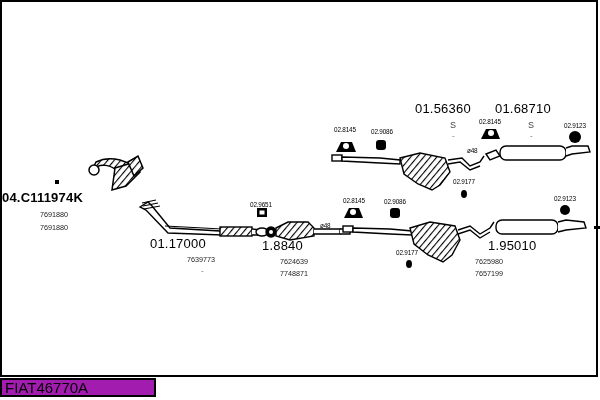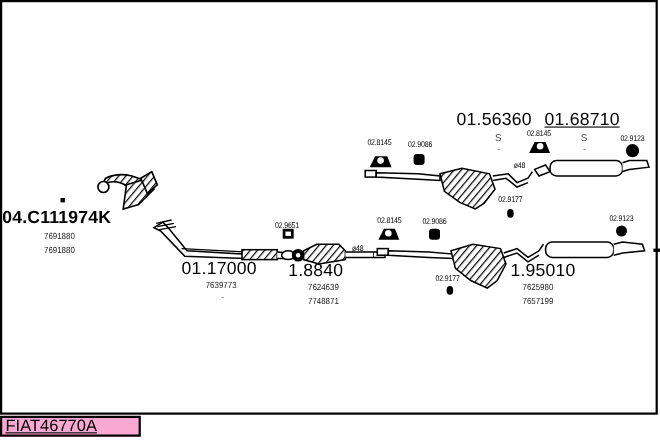--- a/index.html
+++ b/index.html
@@ -1,24 +1,24 @@
 <!DOCTYPE html>
 <html><head>
   <meta charset="utf-8">
   <style>
     html, body { margin: 0; padding: 0; background: #ffffff; }
     body { width: 600px; height: 400px; position: relative; overflow: hidden;
            font-family: "Liberation Sans", sans-serif; color: #000; }
     .frame { position: absolute; left: 0; top: 0; width: 598px; height: 377px;
              border: 2px solid #000; border-right-width: 2px; box-sizing: border-box; background: #fff; }
-    .title-box { position: absolute; left: 0; top: 378px; width: 128px; height: 19px;
-                 border: 2px solid #000; box-sizing: border-box; background: #f9a8d4;
-                 font-size: 15px; line-height: 16px; padding-left: 3px; text-decoration: underline; }
+    .title-box { position: absolute; left: 0; top: 378px; width: 156px; height: 19px;
+                 border: 2px solid #000; box-sizing: border-box; background: #a21caf;
+                 font-size: 15px; line-height: 16px; padding-left: 3px; }
     .lbl { position: absolute; white-space: nowrap; }
-    .big { font-size: 16px; letter-spacing: 0.2px; }
+    .big { font-size: 13px; letter-spacing: 0.2px; }
     .oem { font-size: 8px; color: #222; transform: scaleX(0.9); transform-origin: left; }
     .ref { font-size: 7.5px; color: #000; transform: scaleX(0.85); transform-origin: left; letter-spacing:-0.2px;}
     .s   { font-size: 9px; color: #444; }
     .dot { font-size: 8px; color: #666; }
     svg.drawing { position: absolute; left: 0; top: 0; width: 600px; height: 400px; }
   </style>
 </head>
 <body>
 
 <div class="frame"></div>
@@ -121,37 +121,37 @@
   </g>
   <g>
     <ellipse cx="565" cy="210" rx="5" ry="5" fill="#000"></ellipse>
   </g>
 </svg>
 
 <div class="lbl big" style="left:2px;top:190px;font-weight:bold;">04.C111974K</div>
 <div class="lbl oem" style="left:40px;top:210px;">7691880</div>
 <div class="lbl oem" style="left:40px;top:223px;">7691880</div>
 
-<div class="lbl big" style="left:165px;top:236px;">01.17000</div>
+<div class="lbl big" style="left:150px;top:236px;">01.17000</div>
 <div class="lbl oem" style="left:187px;top:255px;">7639773</div>
 <div class="lbl dot" style="left:201px;top:266px;">-</div>
 
 <div class="lbl big" style="left:262px;top:238px;">1.8840</div>
 <div class="lbl oem" style="left:280px;top:257px;">7624639</div>
 <div class="lbl oem" style="left:280px;top:269px;">7748871</div>
 
 <div class="lbl big" style="left:415px;top:101px;">01.56360</div>
 <div class="lbl s" style="left:450px;top:120px;">S</div>
 <div class="lbl dot" style="left:452px;top:131px;">-</div>
 
-<div class="lbl big" style="left:495px;top:101px;text-decoration:underline;">01.68710</div>
+<div class="lbl big" style="left:495px;top:101px;">01.68710</div>
 <div class="lbl s" style="left:528px;top:120px;">S</div>
 <div class="lbl dot" style="left:530px;top:131px;">-</div>
 
-<div class="lbl big" style="left:464px;top:238px;">1.95010</div>
+<div class="lbl big" style="left:488px;top:238px;">1.95010</div>
 <div class="lbl oem" style="left:475px;top:257px;">7625980</div>
 <div class="lbl oem" style="left:475px;top:269px;">7657199</div>
 
 <div class="lbl ref" style="left:334px;top:125px;">02.8145</div>
 <div class="lbl ref" style="left:371px;top:127px;">02.9086</div>
 <div class="lbl ref" style="left:479px;top:117px;">02.8145</div>
 <div class="lbl ref" style="left:564px;top:121px;">02.9123</div>
 <div class="lbl ref" style="left:453px;top:177px;">02.9177</div>
 <div class="lbl ref" style="left:250px;top:200px;">02.9651</div>
 <div class="lbl ref" style="left:343px;top:196px;">02.8145</div>

